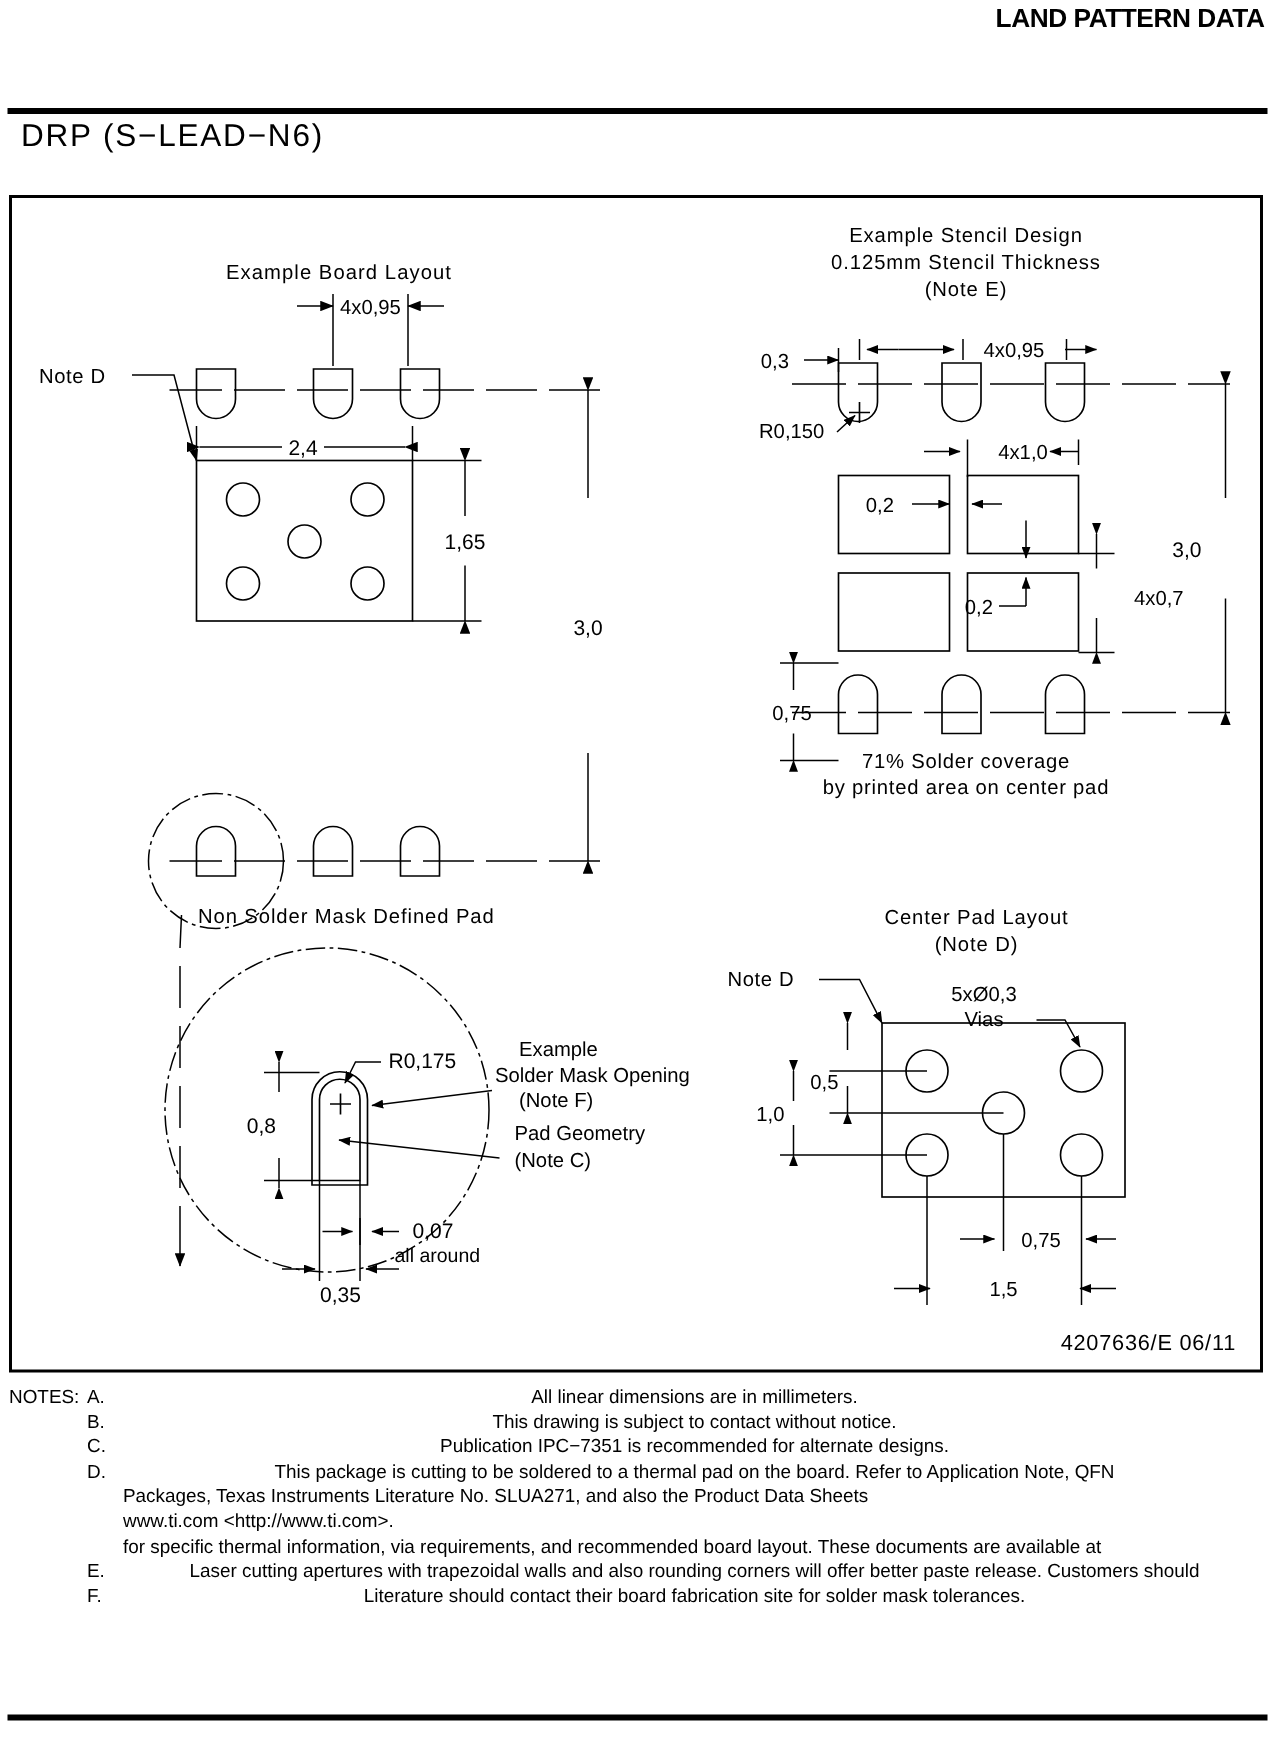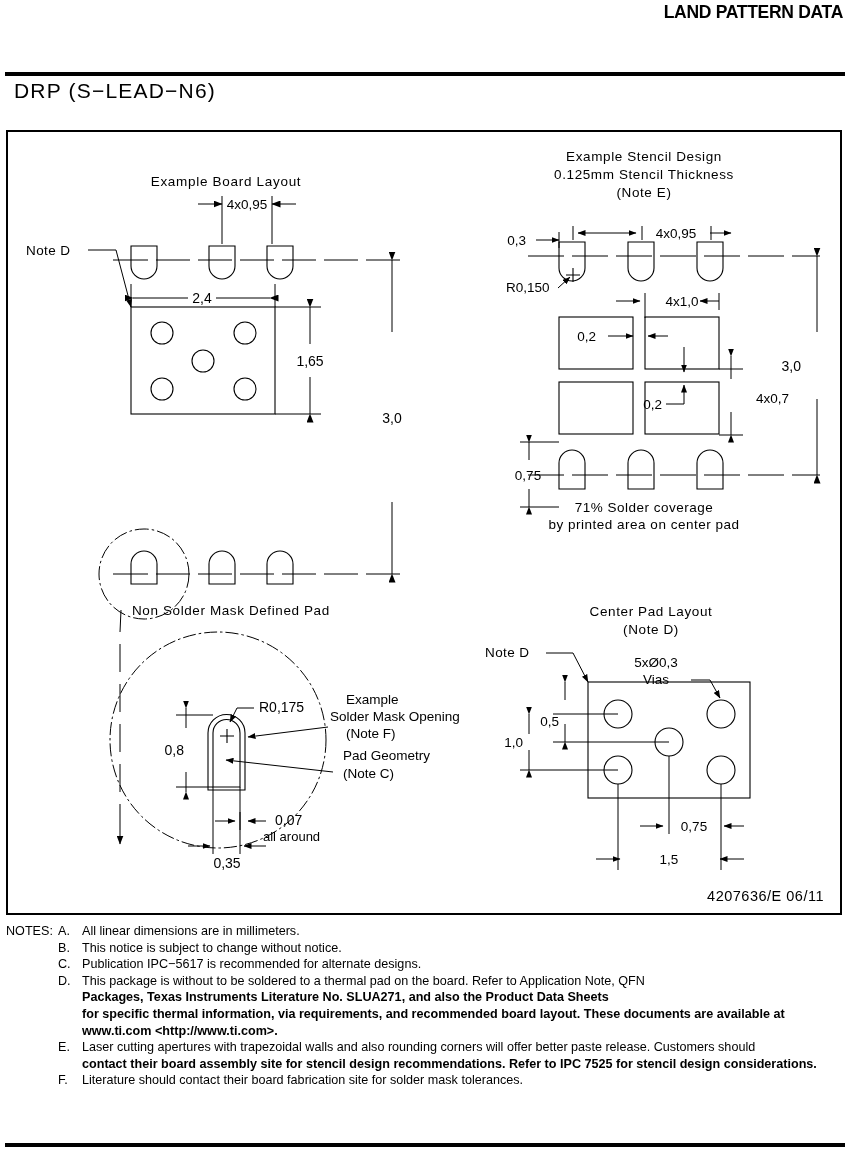--- a/index.html
+++ b/index.html
@@ -97,24 +97,24 @@
     width: 52px;
     flex: 0 0 52px;
     white-space: nowrap;
   }
   .notes-letter {
     width: 24px;
     flex: 0 0 24px;
   }
   .notes-body {
     flex: 1 1 auto;
+    text-align: center;
   }
   .notes-cont {
     padding-left: 76px;
-    font-weight: bold;
   }
   .dwg-number {
     position: absolute;
     right: 16px;
     bottom: 9px;
     font-size: 14.5px;
     letter-spacing: 0.5px;
     white-space: nowrap;
   }
   text {
@@ -347,41 +347,40 @@
 
   <div class="notes">
     <div class="notes-row">
       <div class="notes-label">NOTES:</div>
       <div class="notes-letter">A.</div>
       <div class="notes-body">All linear dimensions are in millimeters.</div>
     </div>
     <div class="notes-row">
       <div class="notes-label"></div>
       <div class="notes-letter">B.</div>
-      <div class="notes-body">This notice is subject to change without notice.</div>
+      <div class="notes-body">This drawing is subject to contact without notice.</div>
     </div>
     <div class="notes-row">
       <div class="notes-label"></div>
       <div class="notes-letter">C.</div>
-      <div class="notes-body">Publication IPC−5617 is recommended for alternate designs.</div>
+      <div class="notes-body">Publication IPC−7351 is recommended for alternate designs.</div>
     </div>
     <div class="notes-row">
       <div class="notes-label"></div>
       <div class="notes-letter">D.</div>
-      <div class="notes-body">This package is without to be soldered to a thermal pad on the board.  Refer to Application Note, QFN</div>
+      <div class="notes-body">This package is cutting to be soldered to a thermal pad on the board.  Refer to Application Note, QFN</div>
     </div>
     <div class="notes-cont">Packages, Texas Instruments Literature No. SLUA271, and also the Product Data Sheets</div>
+    <div class="notes-cont">www.ti.com &lt;http://www.ti.com&gt;.</div>
     <div class="notes-cont">for specific thermal information, via requirements, and recommended board layout.  These documents are available at</div>
-    <div class="notes-cont">www.ti.com &lt;http://www.ti.com&gt;.</div>
     <div class="notes-row">
       <div class="notes-label"></div>
       <div class="notes-letter">E.</div>
       <div class="notes-body">Laser cutting apertures with trapezoidal walls and also rounding corners will offer better paste release.  Customers should</div>
     </div>
-    <div class="notes-cont">contact their board assembly site for stencil design recommendations.  Refer to IPC 7525 for stencil design considerations.</div>
     <div class="notes-row">
       <div class="notes-label"></div>
       <div class="notes-letter">F.</div>
       <div class="notes-body">Literature should contact their board fabrication site for solder mask tolerances.</div>
     </div>
   </div>
 
   <div class="rule-bottom"></div>
 
 </div>

